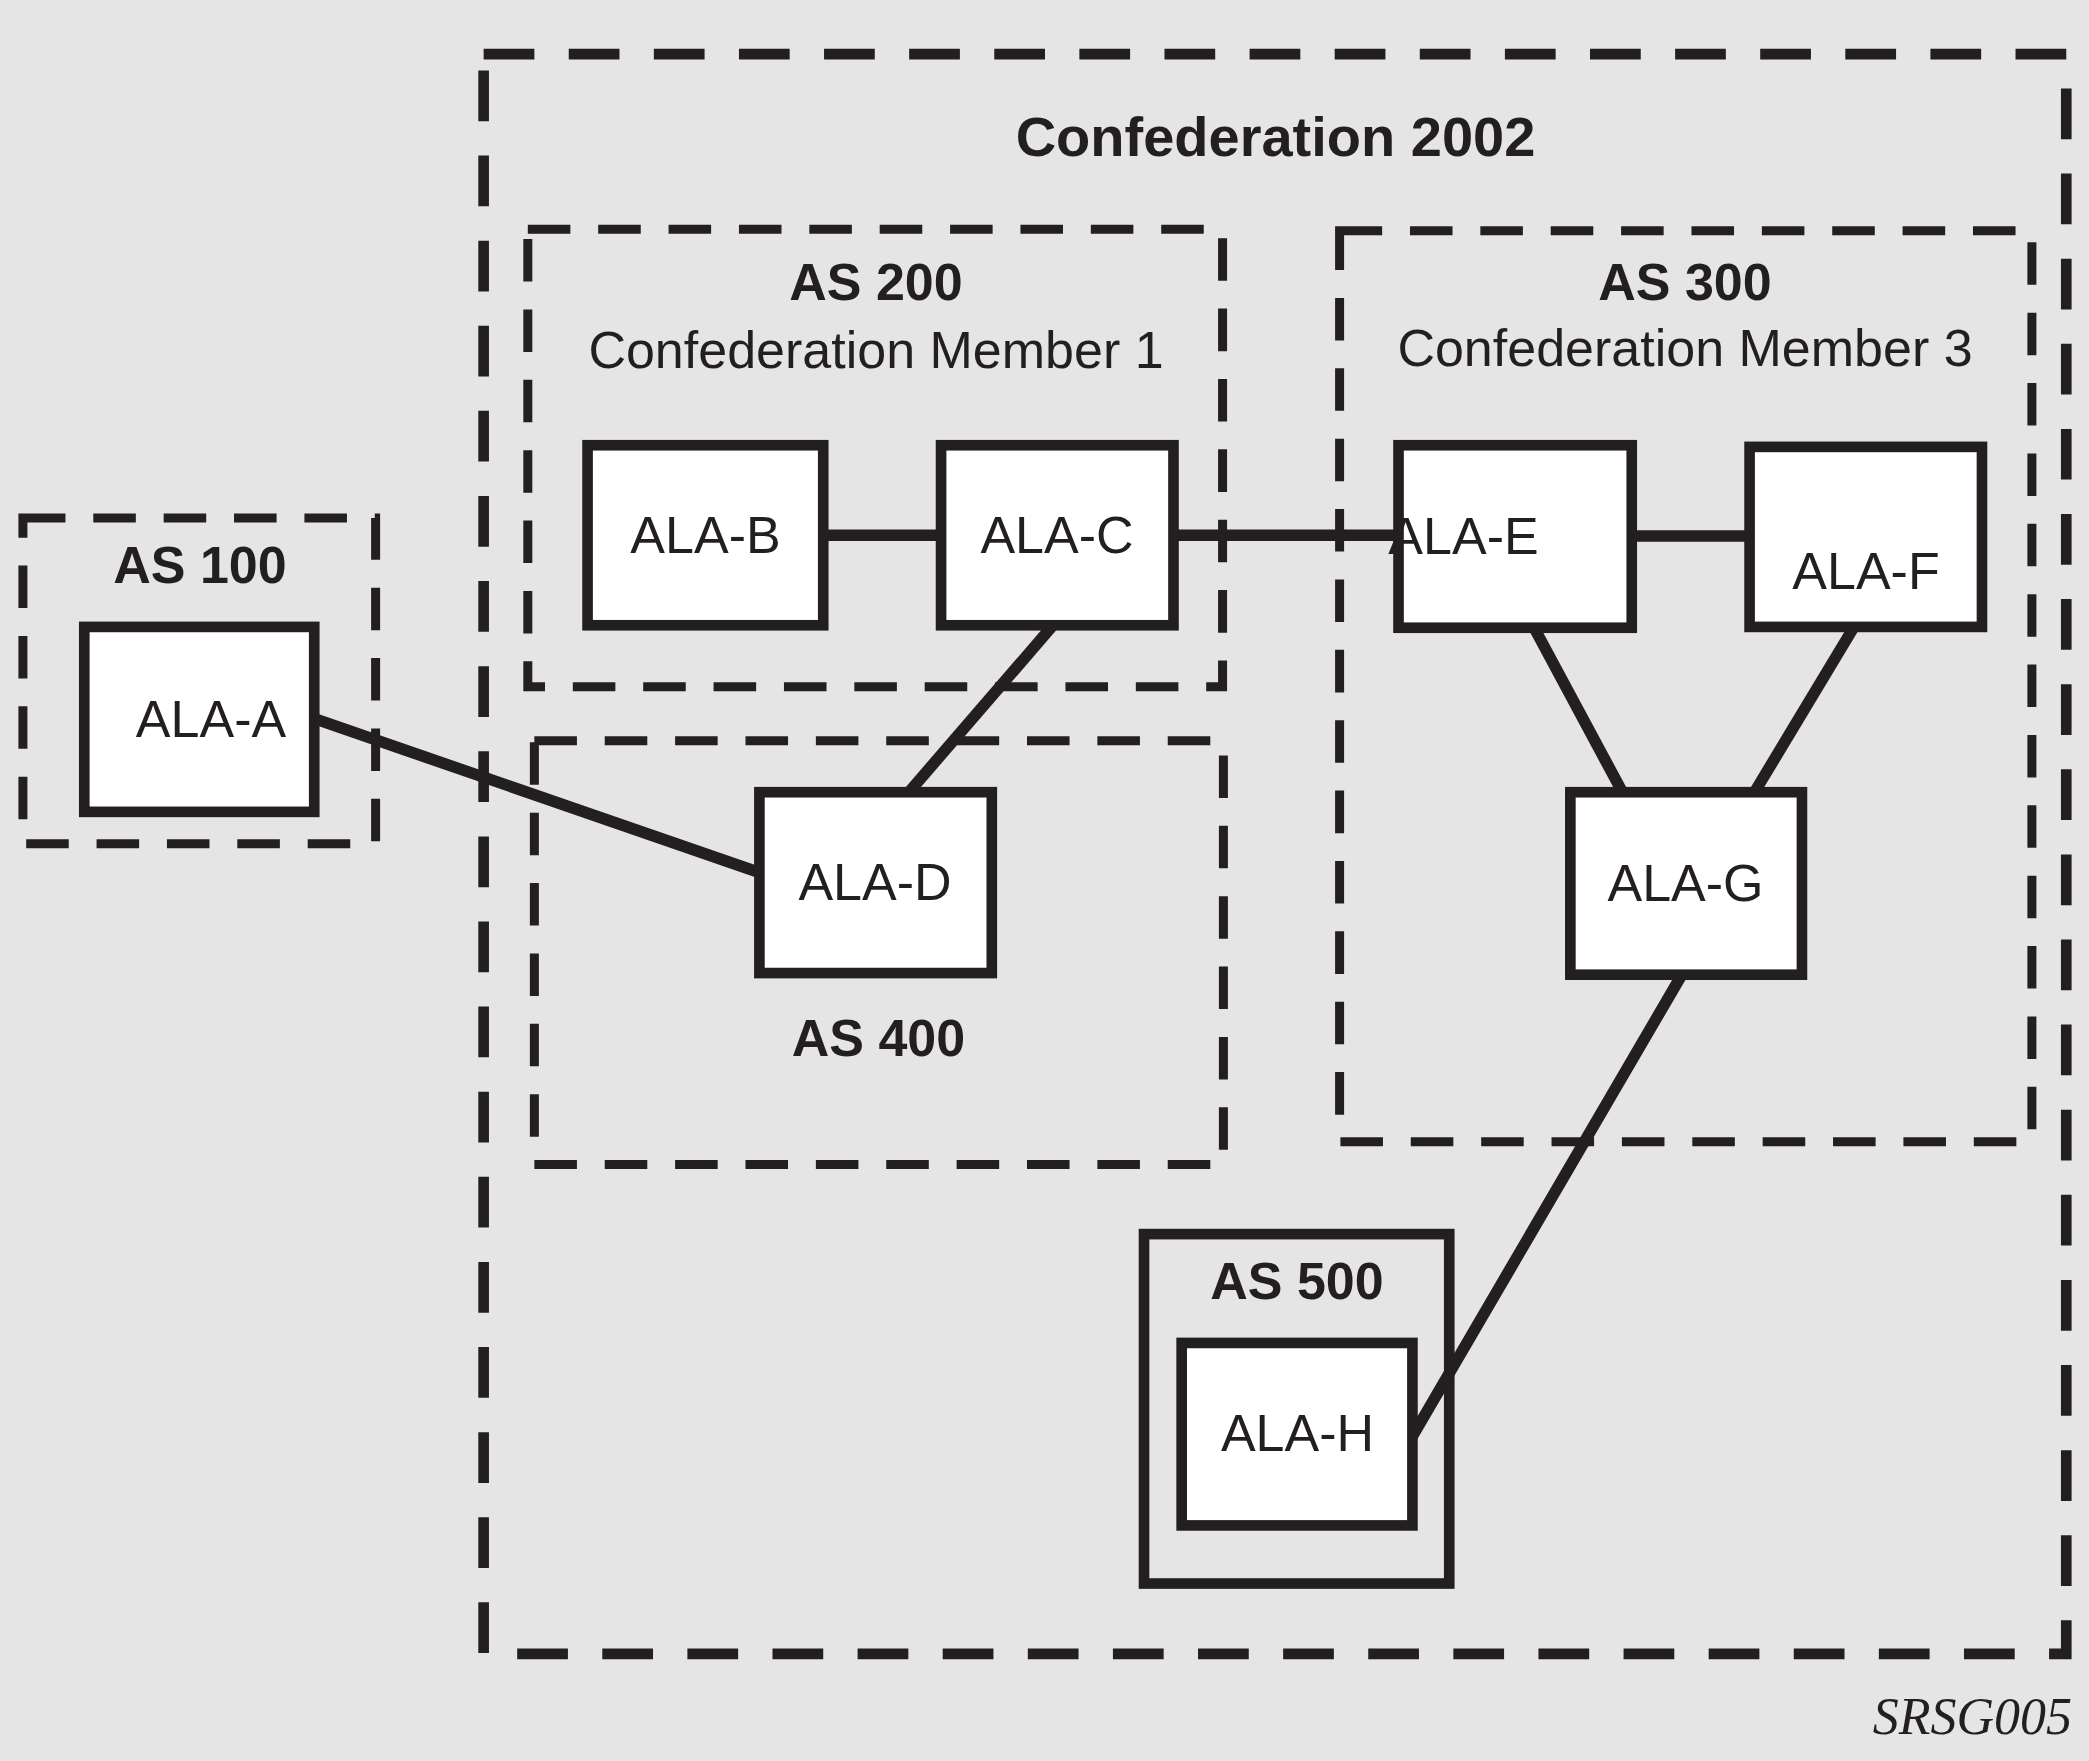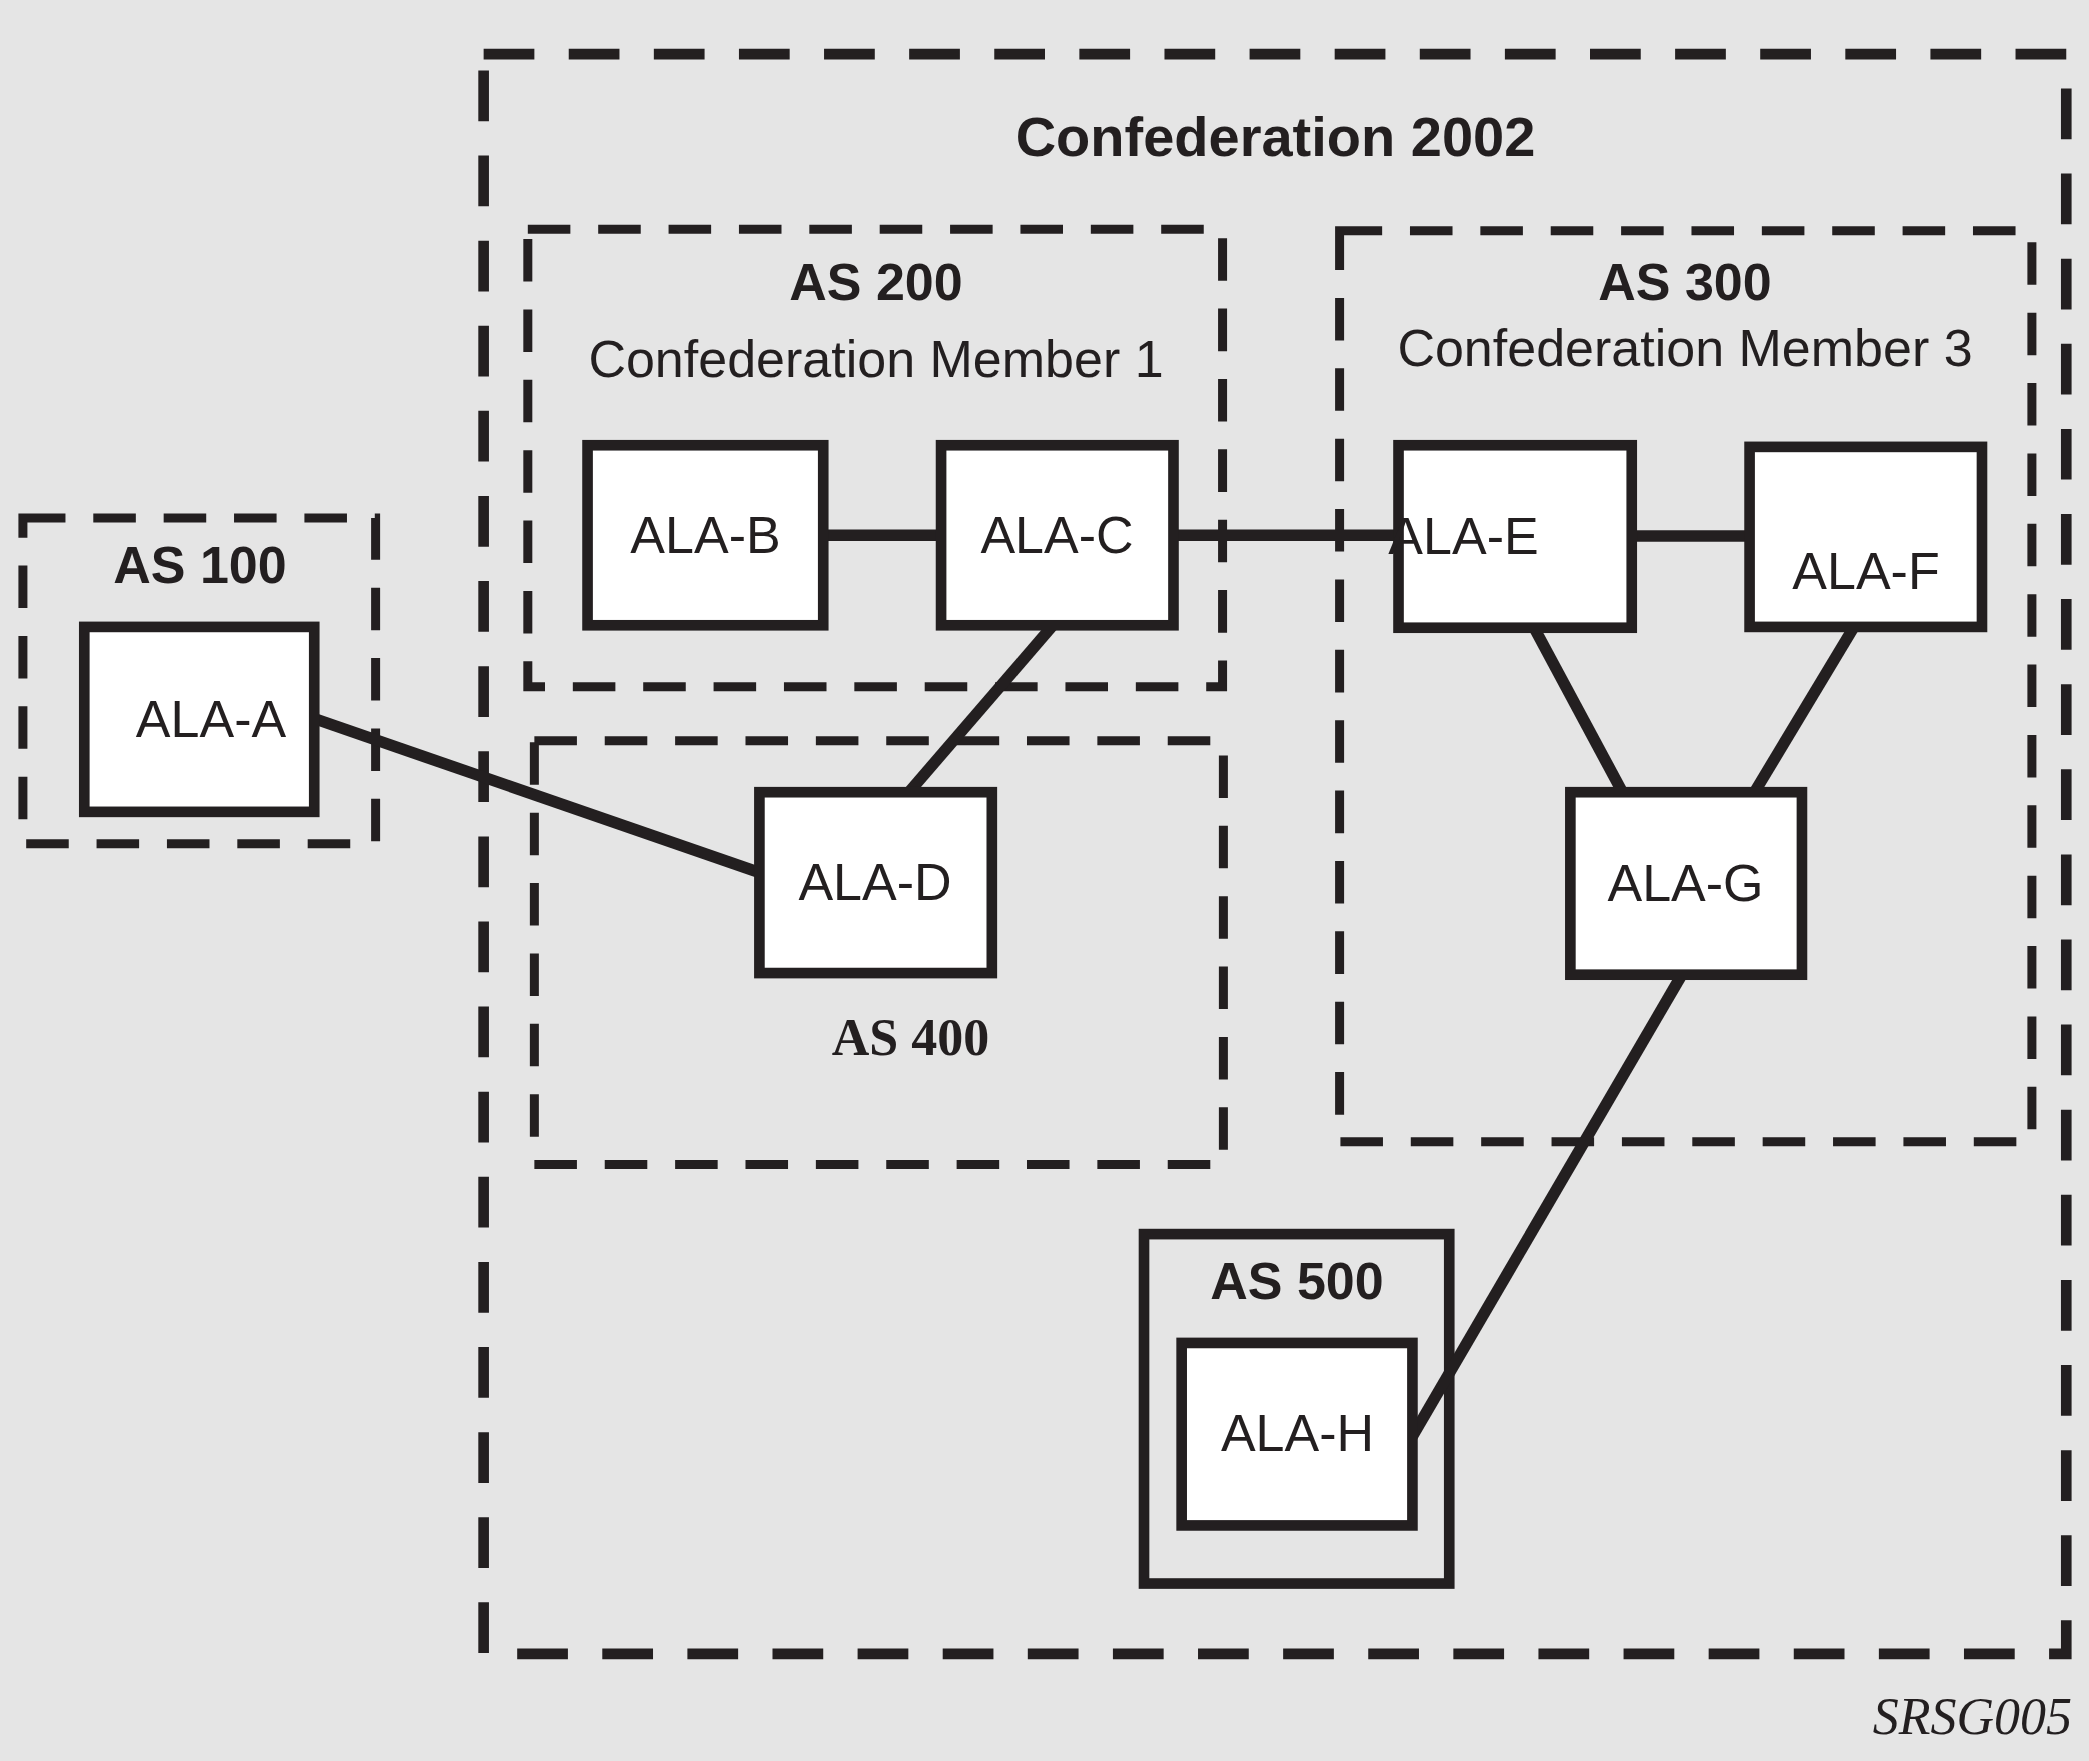--- a/index.html
+++ b/index.html
@@ -60,26 +60,26 @@
     <rect x="928" y="968" width="284" height="221" fill="#ffffff" stroke="#231f20" stroke-width="13"></rect>
     <rect x="1919" y="968" width="283" height="223" fill="#ffffff" stroke="#231f20" stroke-width="13"></rect>
     <rect x="1444" y="1641" width="282" height="223" fill="#ffffff" stroke="#231f20" stroke-width="13"></rect>
   </svg>
 
   <div class="lbl diagram-title" style="left:479px;top:105px;width:1593px;">Confederation 2002</div>
 
   <div class="lbl group-name" style="left:19px;top:533px;width:362px;">AS 100</div>
 
   <div class="lbl group-name" style="left:524px;top:250px;width:704px;">AS 200</div>
-  <div class="lbl group-subtitle" style="left:524px;top:327px;width:704px;">Confederation Member 1</div>
+  <div class="lbl group-subtitle" style="left:524px;top:318px;width:704px;">Confederation Member 1</div>
 
   <div class="lbl group-name" style="left:1335px;top:250px;width:700px;">AS 300</div>
   <div class="lbl group-subtitle" style="left:1335px;top:316px;width:700px;">Confederation Member 3</div>
 
-  <div class="lbl group-name" style="left:562px;top:1006px;width:697px;font-family:Liberation Serif, serif;">AS 400</div>
+  <div class="lbl group-name" style="left:530px;top:1006px;width:697px;">AS 400</div>
 
   <div class="lbl group-name" style="left:1139px;top:1249px;width:316px;">AS 500</div>
 
   <div class="lbl router-label" style="left:79px;top:690px;width:240px;padding-left:12px;">ALA-A</div>
   <div class="lbl router-label" style="left:583px;top:506px;width:245px;">ALA-B</div>
   <div class="lbl router-label" style="left:936px;top:506px;width:242px;">ALA-C</div>
   <div class="lbl router-label" style="left:1342px;top:507px;width:243px;">ALA-E</div>
   <div class="lbl router-label" style="left:1745px;top:507px;width:242px;margin-top:35px;">ALA-F</div>
   <div class="lbl router-label" style="left:754px;top:853px;width:242px;">ALA-D</div>
   <div class="lbl router-label" style="left:1565px;top:854px;width:241px;">ALA-G</div>

